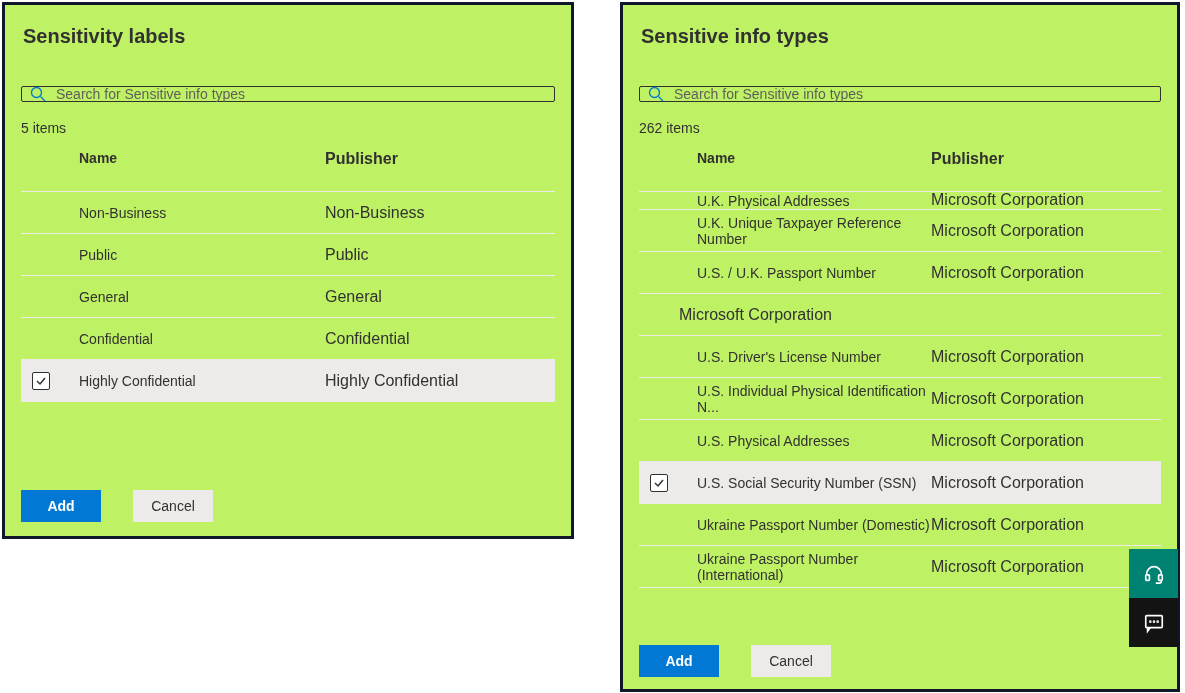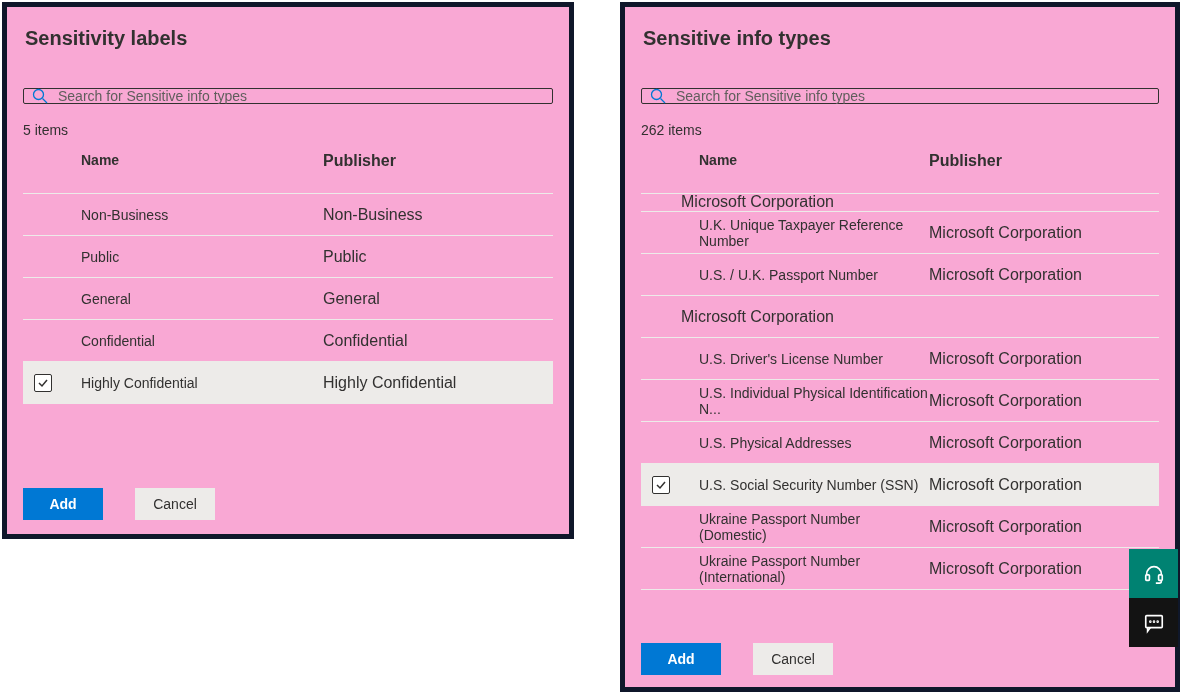--- a/index.html
+++ b/index.html
@@ -8,22 +8,22 @@
     padding: 0;
     font-family: "Segoe UI", Arial, sans-serif;
     background: #ffffff;
     width: 1185px;
     height: 693px;
     overflow: hidden;
     position: relative;
   }
   .panel {
     position: absolute;
-    border: 5px solid #0f172a;
-    background: #f9a8d4;
+    border: 3px solid #0f172a;
+    background: #bef264;
   }
   .panel-left {
     left: 2px;
     top: 2px;
     width: 572px;
     height: 537px;
   }
   .panel-right {
     left: 620px;
     top: 2px;
@@ -207,20 +207,21 @@
   </div>
   <div class="count-label">262 items</div>
   <div class="table">
     <div class="thead">
       <div class="col-check"></div>
       <div class="col-name col-name-right">Name</div>
       <div class="col-pub">Publisher</div>
     </div>
     <div class="partial-row">
       <div class="col-check"></div>
+      <div class="col-name col-name-right">U.K. Physical Addresses</div>
       <div class="col-pub">Microsoft Corporation</div>
     </div>
     <div id="right-rows">
         <div class="row">
           <div class="col-check"></div>
           <div class="col-name col-name-right">U.K. Unique Taxpayer Reference Number</div>
           <div class="col-pub">Microsoft Corporation</div>
         </div>
         <div class="row">
           <div class="col-check"></div>

